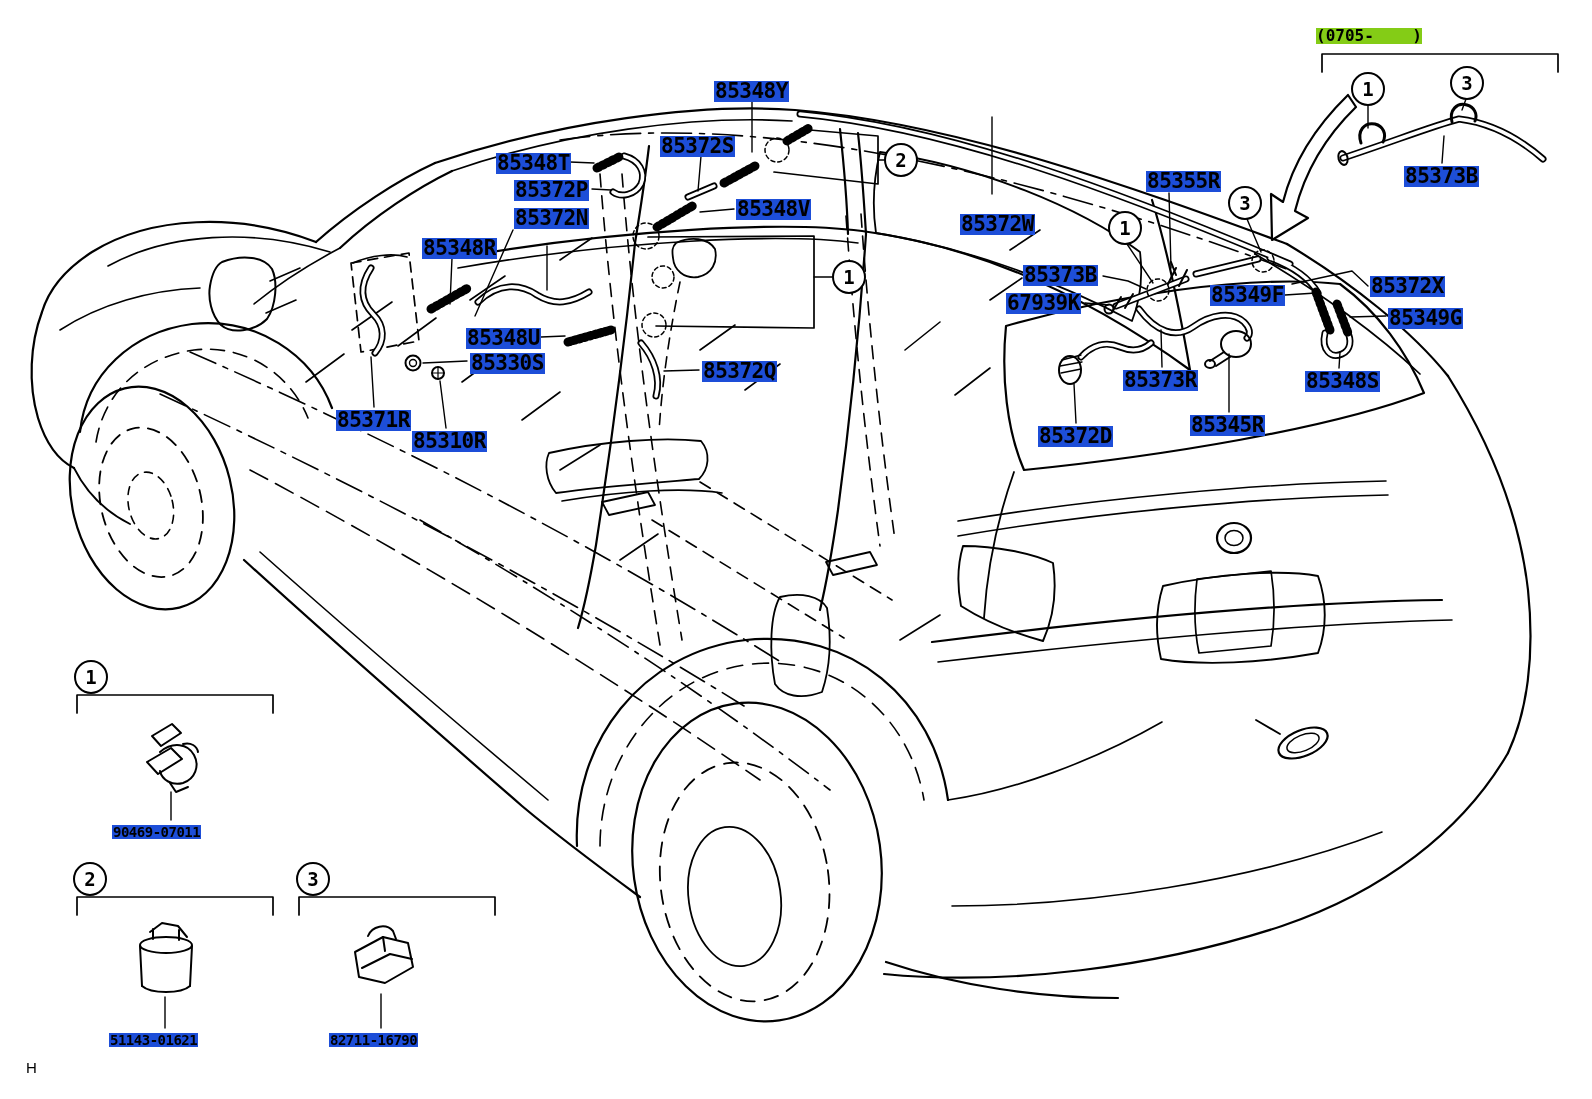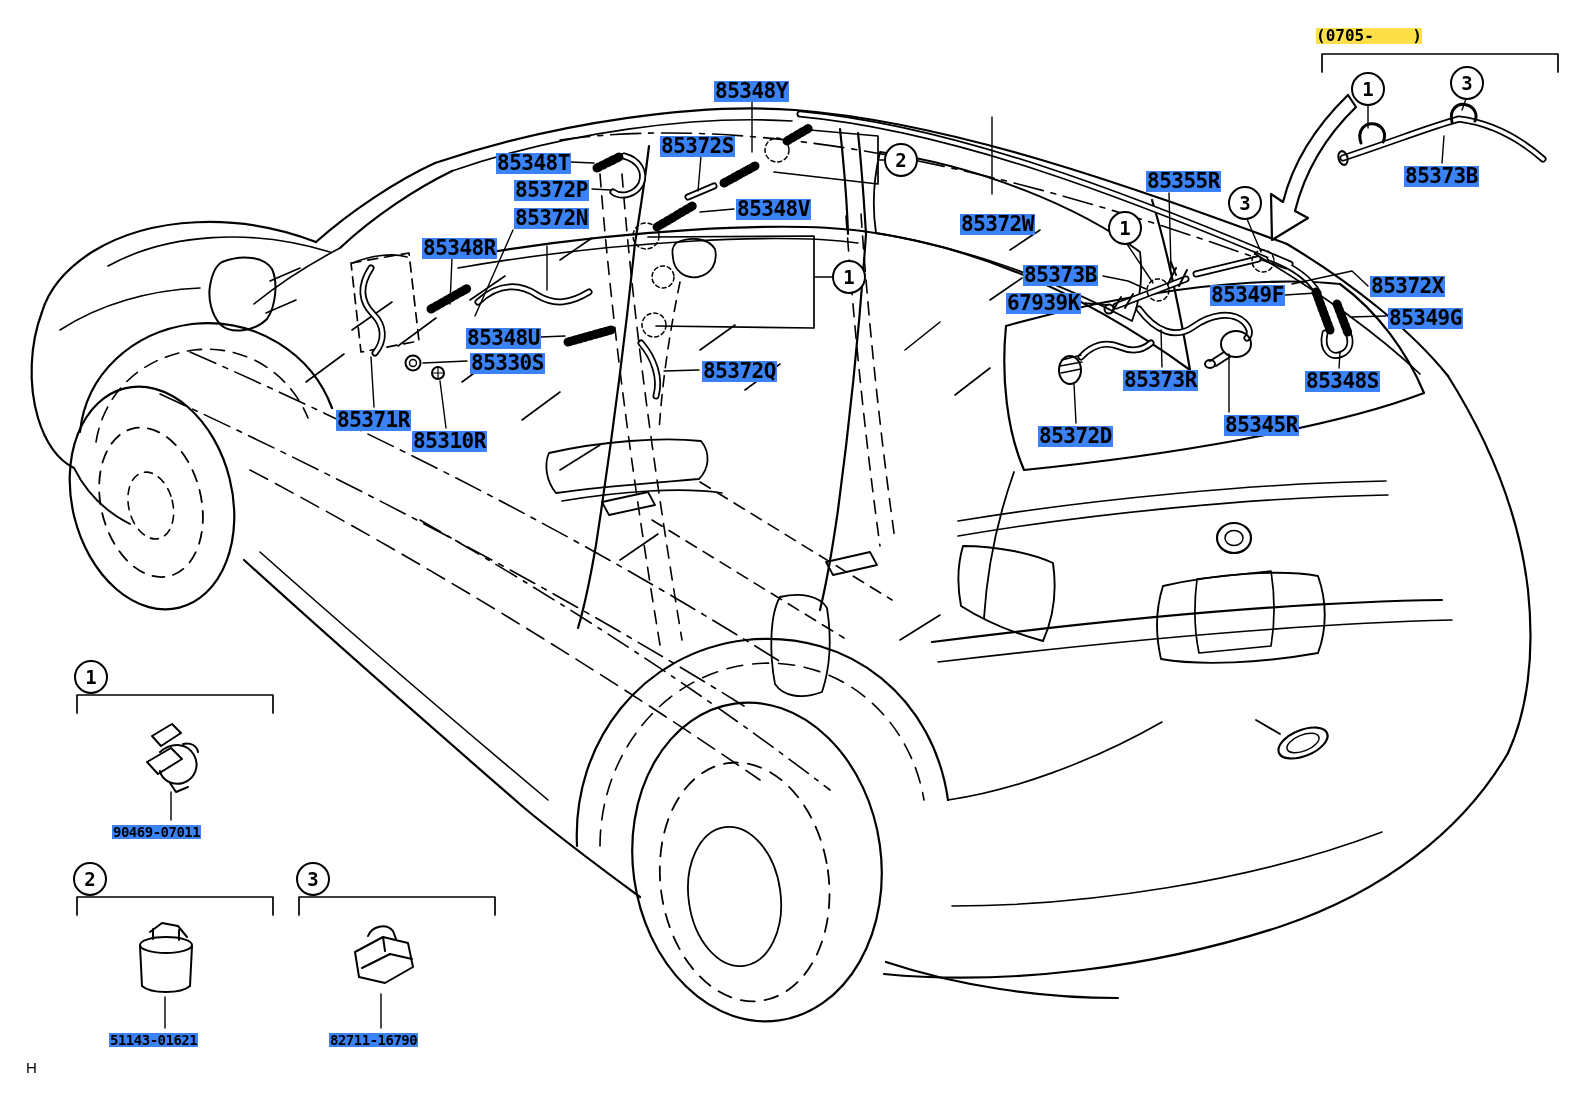--- a/index.html
+++ b/index.html
@@ -4,27 +4,27 @@
 <style>
   * { box-sizing: border-box; }
   html,body { margin:0; padding:0; background:#ffffff; }
   #canvas {
     position:relative; width:1592px; height:1099px; background:#fff;
     overflow:hidden; font-family:"DejaVu Sans Mono", monospace;
   }
   svg { position:absolute; left:0; top:0; }
   .plabel {
     position:absolute; font:700 21px "DejaVu Sans Mono", monospace;
-    letter-spacing:-0.5px; line-height:1; color:#000; background:#3b82f6;
+    letter-spacing:-0.5px; line-height:1; color:#000; background:#1d4ed8;
     white-space:nowrap; padding:0 1px;
   }
   .plabel.small { font-size:14px; letter-spacing:-0.5px; }
   .note {
     position:absolute; font:700 16px "DejaVu Sans Mono", monospace;
-    line-height:1; color:#000; white-space:pre; background:#fde047;
+    line-height:1; color:#000; white-space:pre; background:#84cc16;
   }
   .marker {
     position:absolute; width:34px; height:34px; border:2.5px solid #000;
     border-radius:50%; background:#fff; display:flex; align-items:center;
     justify-content:center; font:700 19px "DejaVu Sans Mono", monospace;
     color:#000; line-height:1;
   }
   .figcode { position:absolute; font:700 19px "Liberation Sans", sans-serif; color:#000;margin-top:48px; }
   .corner  { position:absolute; font:400 15px "Liberation Sans", sans-serif; color:#000; }
 </style>
@@ -296,21 +296,21 @@
 <div class="plabel" style="left:960px; top:214px">85372W</div>
 <div class="plabel" style="left:1146px; top:171px">85355R</div>
 <div class="plabel" style="left:1023px; top:265px">85373B</div>
 <div class="plabel" style="left:1006px; top:293px">67939K</div>
 <div class="plabel" style="left:1210px; top:285px">85349F</div>
 <div class="plabel" style="left:1370px; top:276px">85372X</div>
 <div class="plabel" style="left:1388px; top:308px">85349G</div>
 <div class="plabel" style="left:1123px; top:370px">85373R</div>
 <div class="plabel" style="left:1305px; top:371px">85348S</div>
 <div class="plabel" style="left:1038px; top:426px">85372D</div>
-<div class="plabel" style="left:1224px; top:415px">85345R</div>
+<div class="plabel" style="left:1190px; top:415px">85345R</div>
 <div class="plabel" style="left:1404px; top:166px">85373B</div>
 
 <div class="note" style="left:1316px; top:28px">(0705-    )</div>
 
 <div class="marker" style="left:884px;  top:143px">2</div>
 <div class="marker" style="left:832px;  top:260px">1</div>
 <div class="marker" style="left:1108px; top:211px">1</div>
 <div class="marker" style="left:1228px; top:186px">3</div>
 <div class="marker" style="left:1351px; top:72px">1</div>
 <div class="marker" style="left:1450px; top:66px">3</div>

